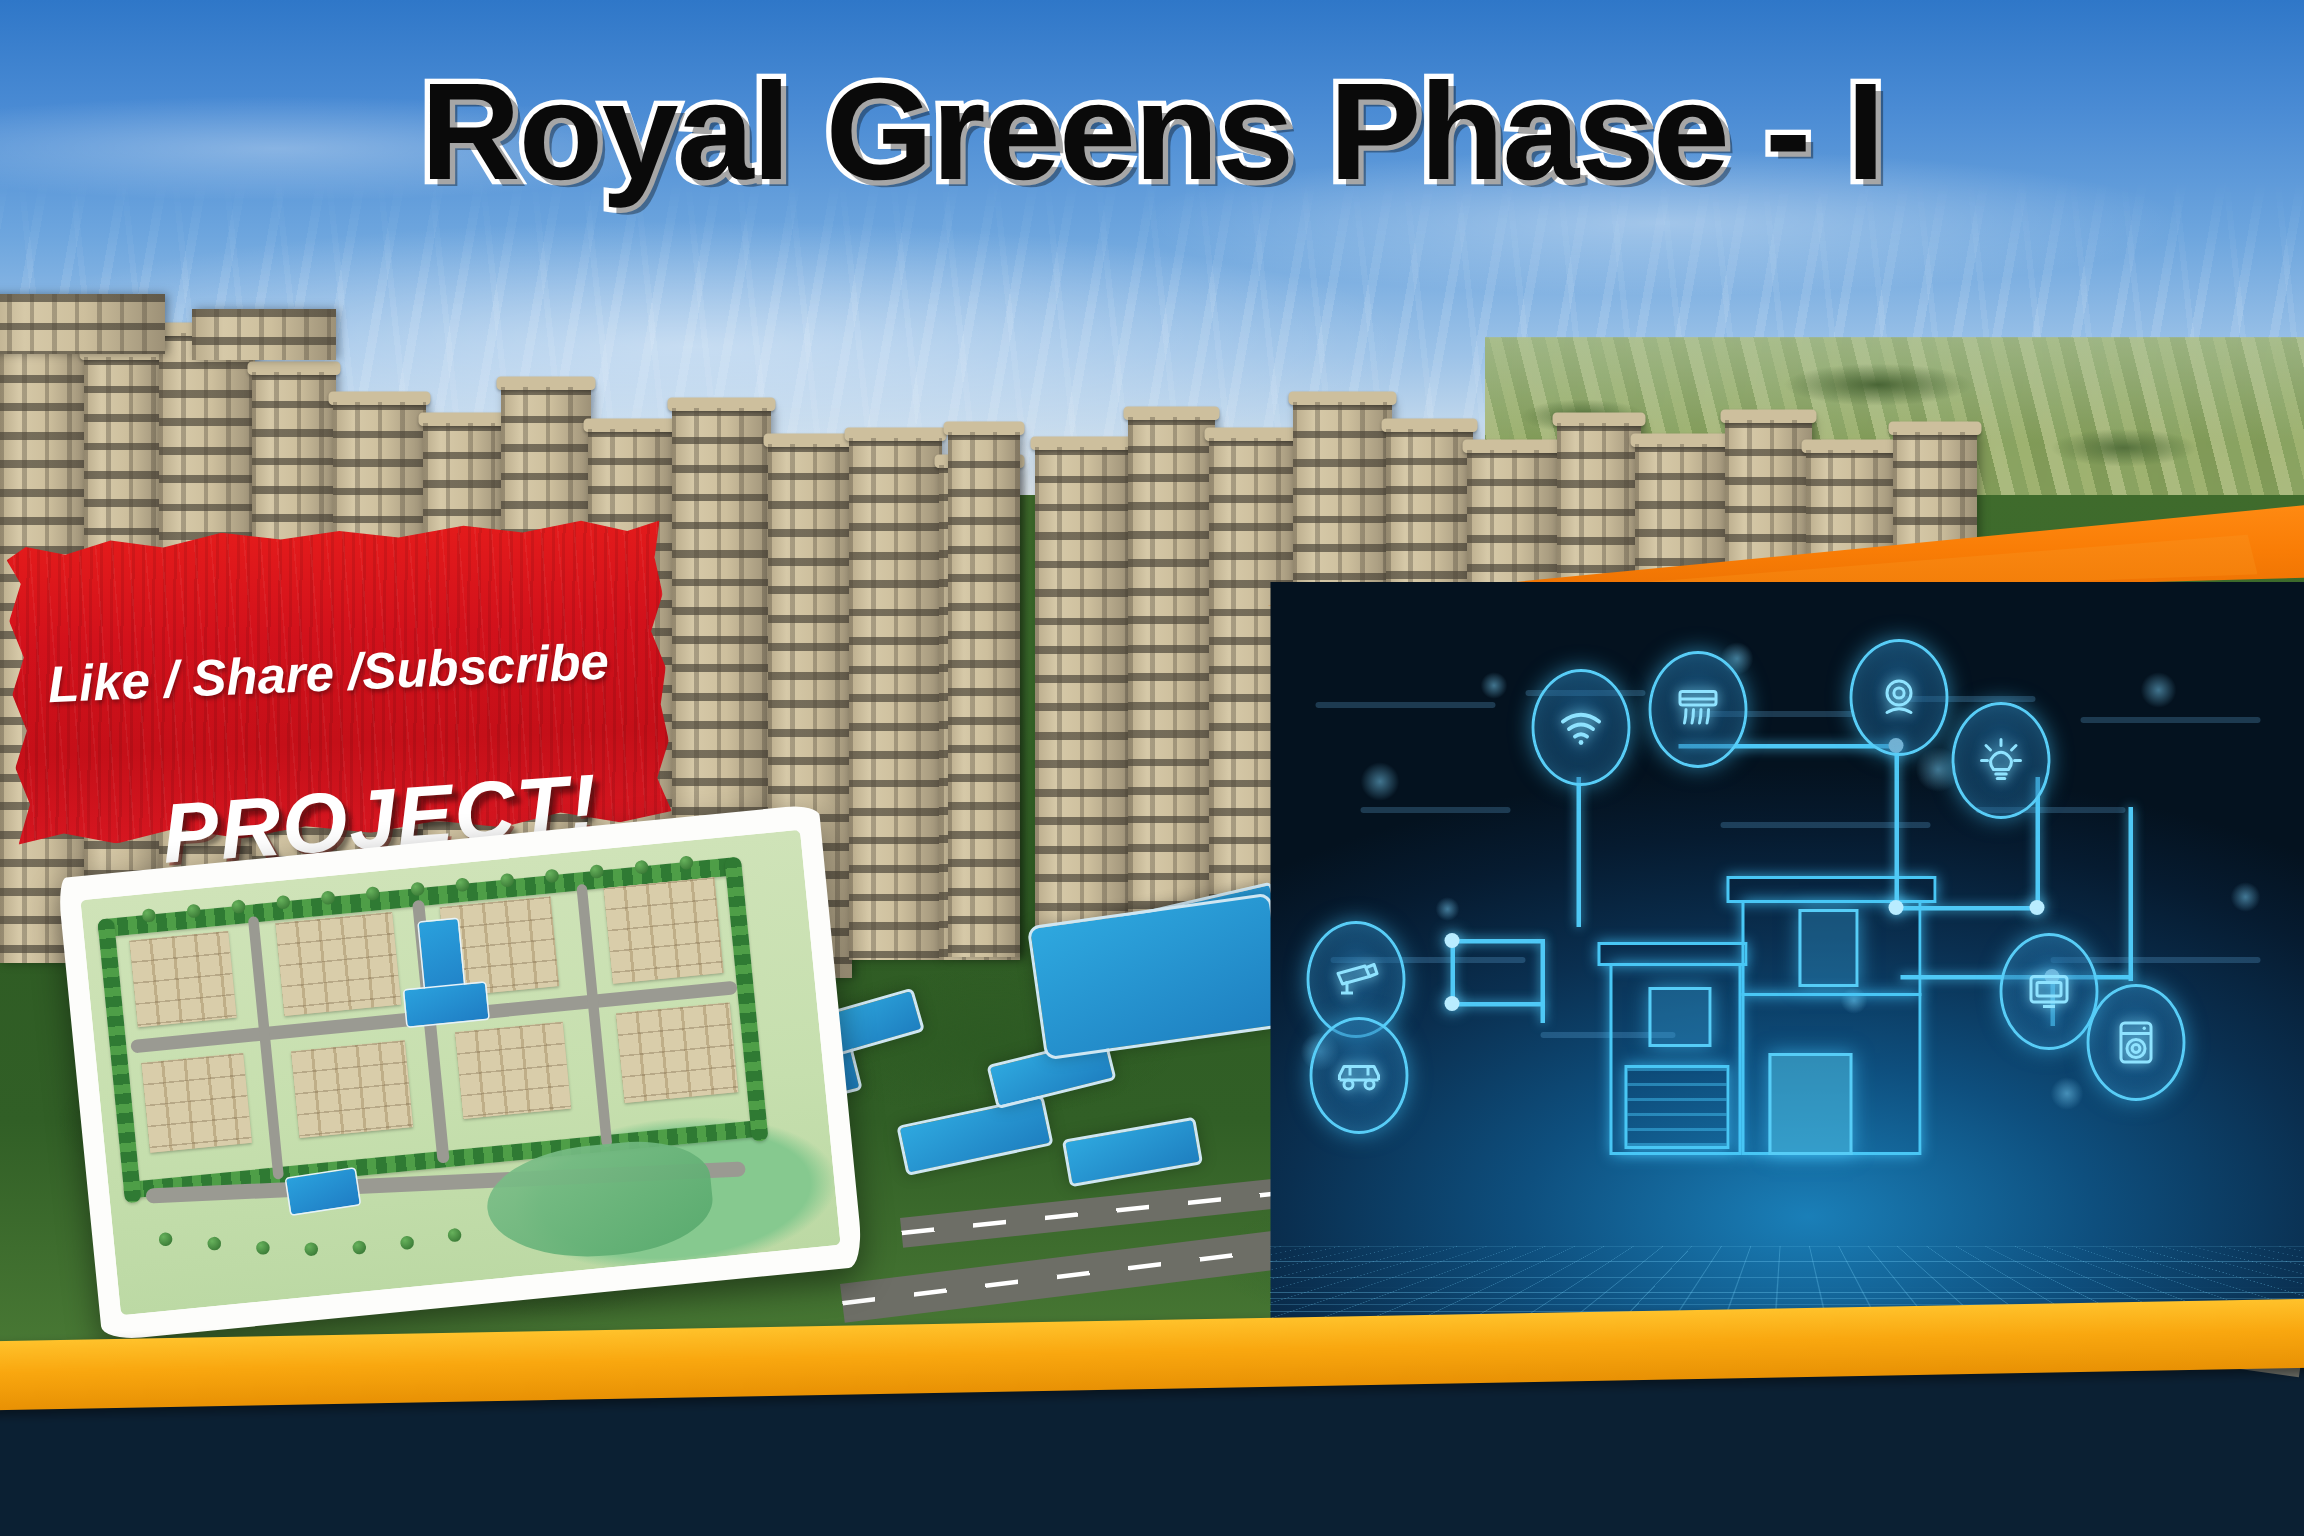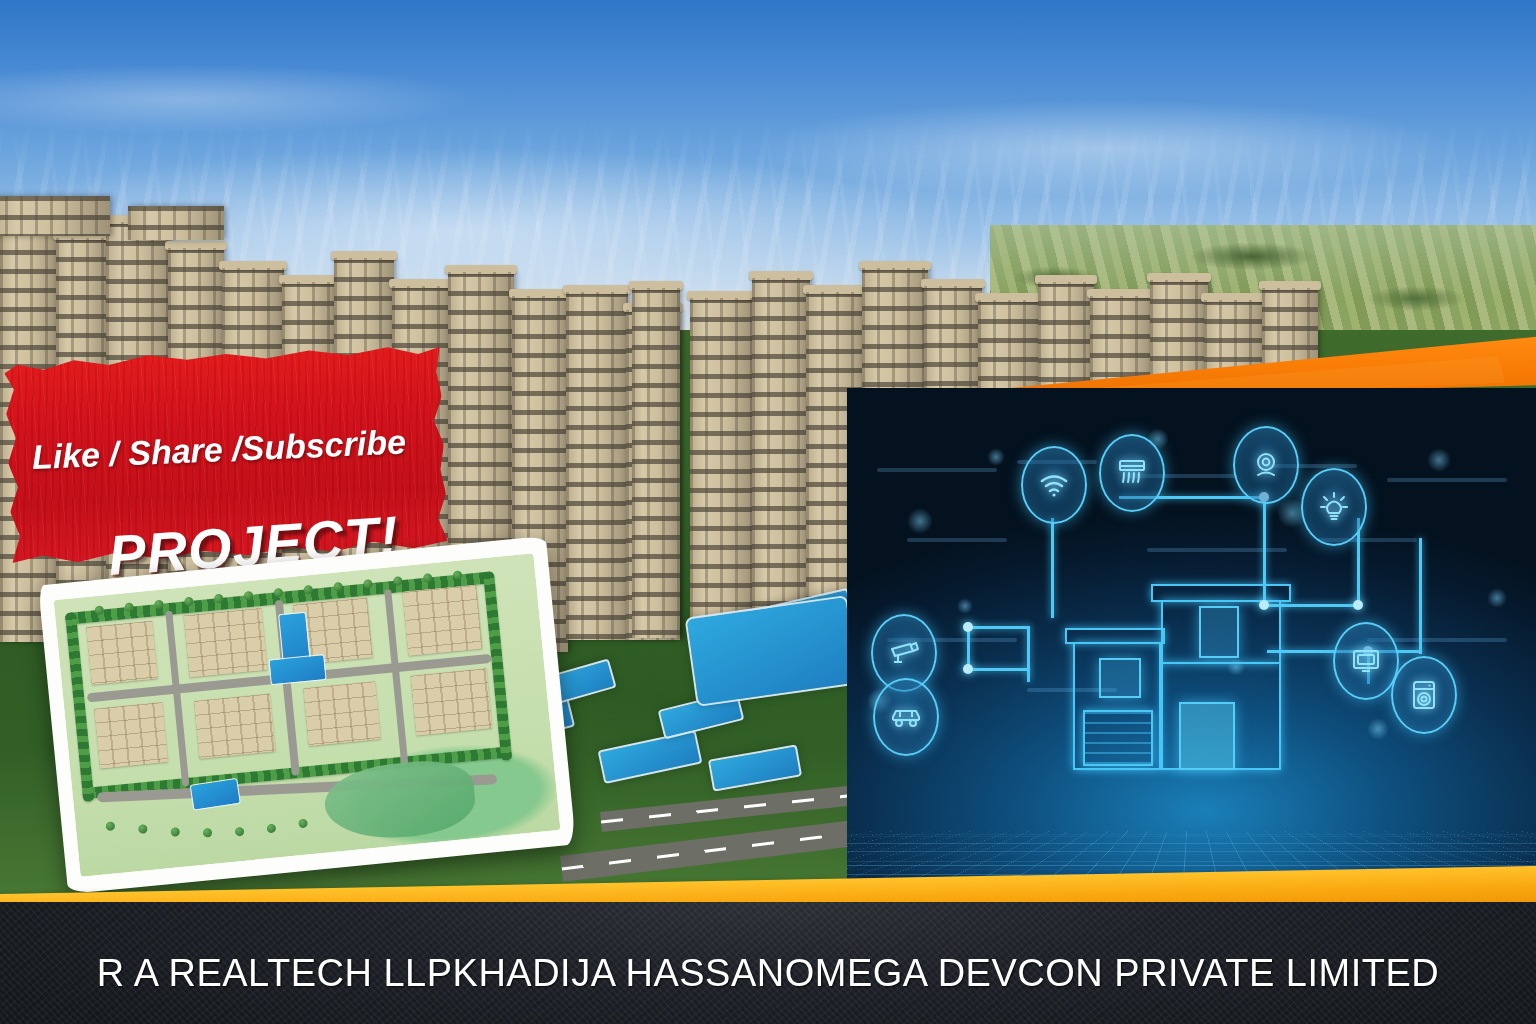--- a/index.html
+++ b/index.html
@@ -393,20 +393,21 @@
     <div class="pool" style="left:710px;top:752px;width:86px;height:28px;transform:rotate(-10deg);"></div>
     <div class="pool" style="left:740px;top:600px;width:110px;height:40px;transform:rotate(-13deg);"></div>
     <div class="pool" style="left:690px;top:606px;width:160px;height:86px;transform:rotate(-8deg);border-radius:8px;"></div>
 
     <div class="road" style="left:560px;top:856px;width:560px;height:26px;transform:rotate(-7deg);"></div>
     <div class="road" style="left:600px;top:812px;width:520px;height:20px;transform:rotate(-6deg);"></div>
     <div class="road" style="left:1120px;top:836px;width:420px;height:24px;transform:rotate(8deg);"></div>
     <div class="road" style="left:1160px;top:790px;width:390px;height:18px;transform:rotate(6deg);"></div>
   </div>
 
+  <div class="title">Royal Greens Phase - I</div>
 
 
   <div class="red-banner">
     <div class="red-paint"></div>
     <div class="like-share">Like / Share /Subscribe</div>
   </div>
   <div class="project-word">PROJECT!</div>
 
   <div class="siteplan">
     <div class="siteplan-img">
@@ -594,17 +595,14 @@
         <rect x="3" y="2" width="20" height="26" rx="2.5"></rect>
         <line x1="3" y1="9" x2="23" y2="9"></line>
         <circle cx="13" cy="19" r="6"></circle>
           <circle cx="13" cy="19" r="2.6"></circle>
         <circle cx="18.5" cy="5.5" r="1.1" fill="#8fe3ff" stroke="none"></circle>
       </svg>
     </div>
   </div>
 
   <div class="bottom-band"></div>
-  <div class="footer">
-    <div class="footer-text">R A REALTECH LLPKHADIJA HASSANOMEGA DEVCON PRIVATE LIMITED</div>
-  </div>
 
 </div>
 
 </body></html>

